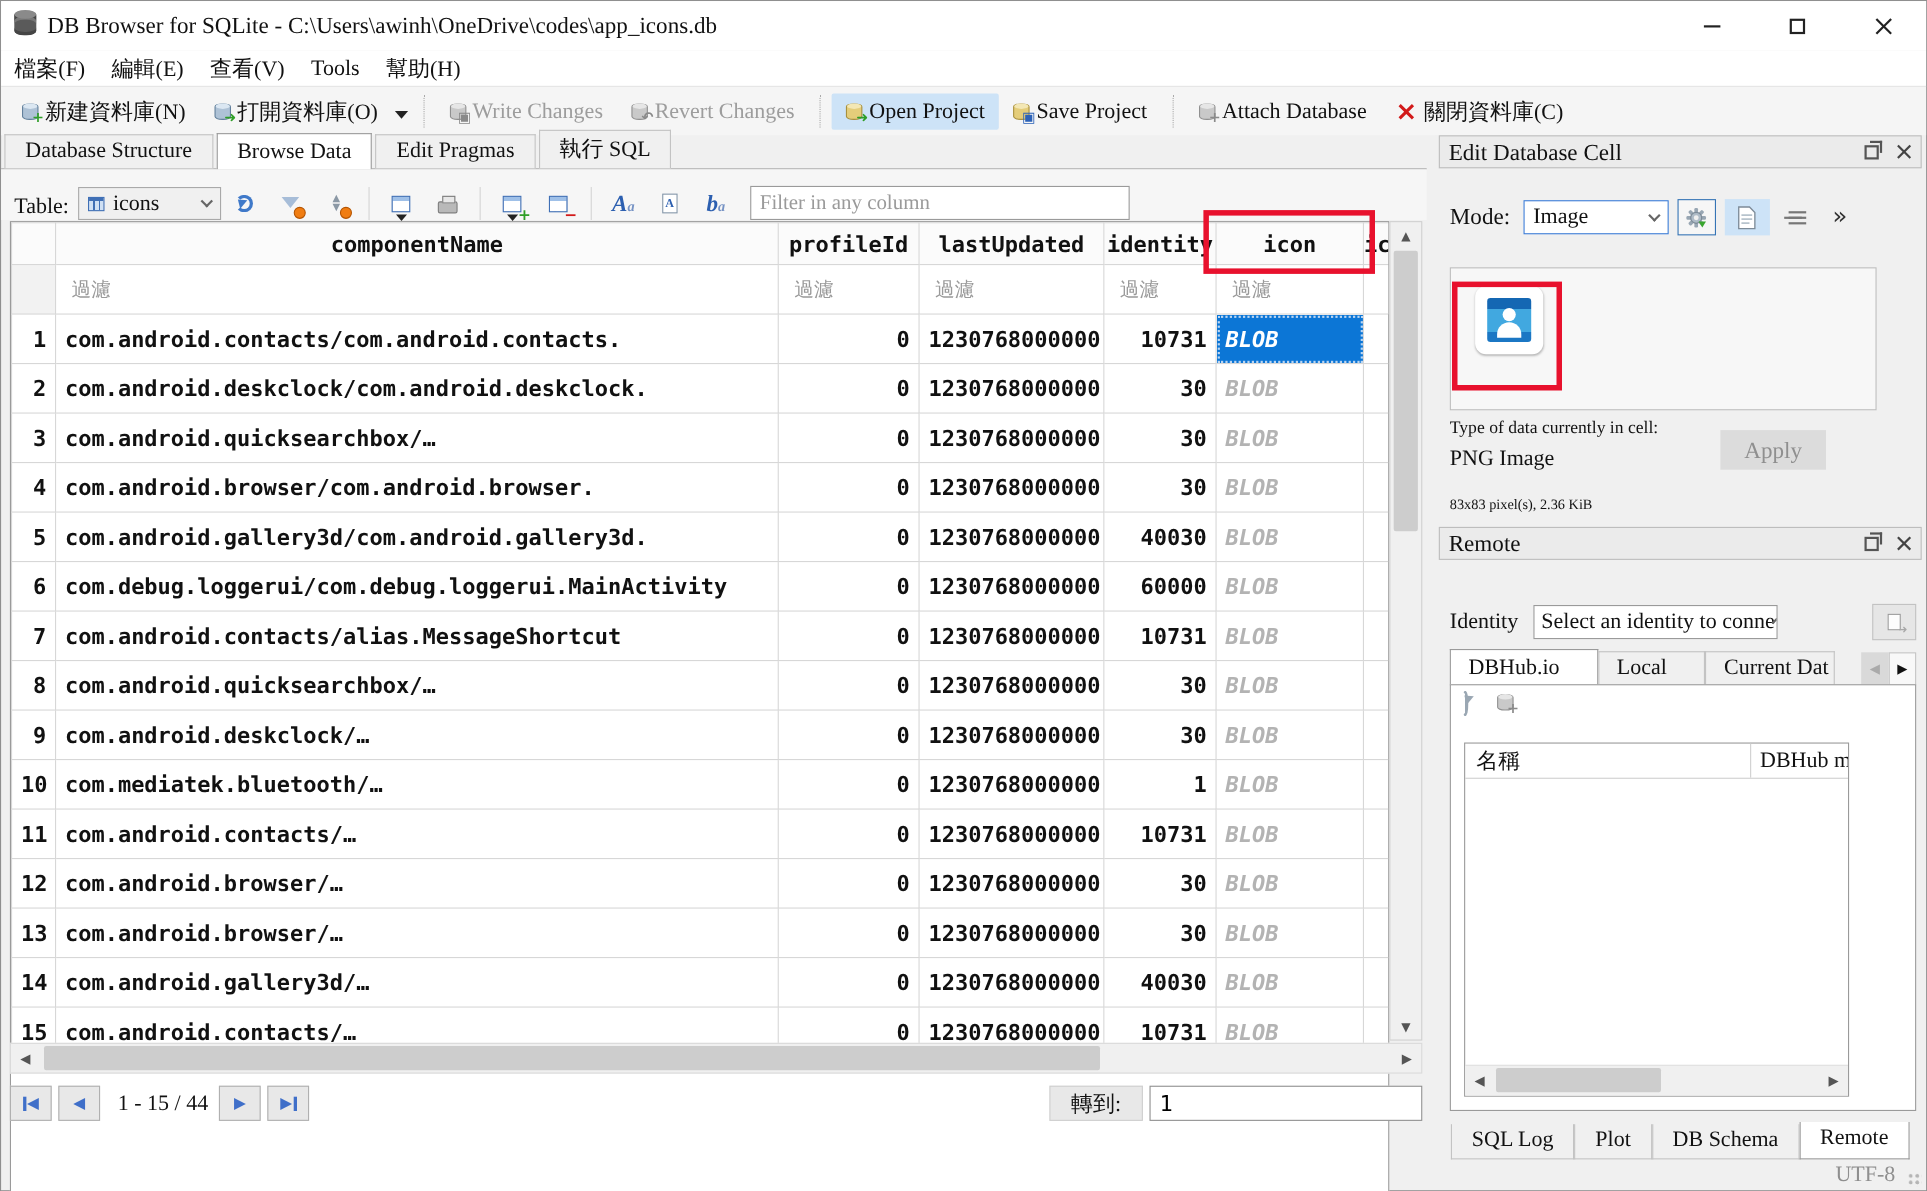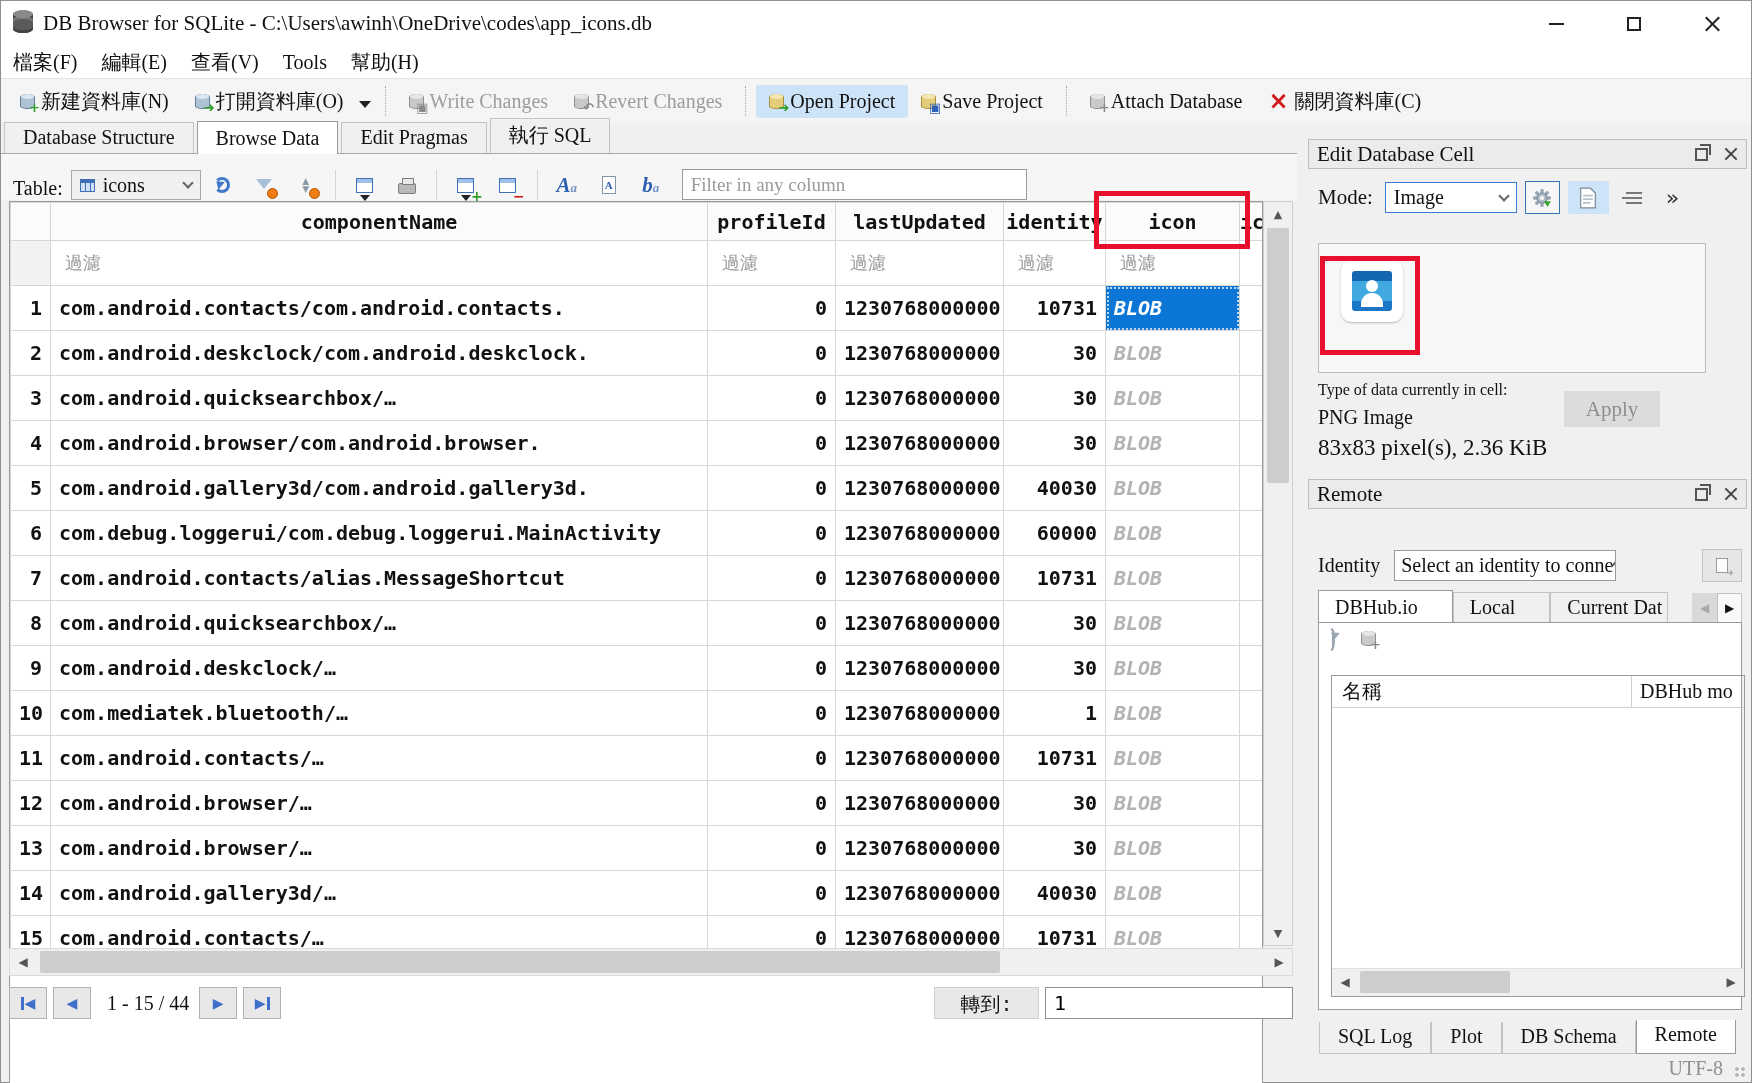--- a/index.html
+++ b/index.html
@@ -92,21 +92,21 @@
   .vthumb { position: absolute; left: 3px; top: 26px; width: 22px; height: 255px; background: #cdcdcd; border-radius: 2px; }
   .hscroll { position: absolute; left: 8px; top: 947px; width: 1284px; height: 28px; background: #f0f0f0; border: 1px solid #dadada; }
   .harrow { position: absolute; top: 0; width: 26px; height: 26px; display: flex; align-items: center; justify-content: center; color: #555; font-size: 12px; font-family: "DejaVu Sans", sans-serif; }
   .hthumb { position: absolute; left: 30px; top: 2px; width: 960px; height: 22px; background: #cdcdcd; border-radius: 2px; }
 
   
   .navbar { position: absolute; left: 8px; top: 984px; width: 1284px; height: 36px; display: flex; align-items: center; font-size: 20px; }
   .navbtn { width: 38px; height: 32px; background: #e8e8e8; border: 1px solid #b0b0b0; display: flex; align-items: center; justify-content: center; margin-right: 6px; color: #3f6fc9; font-family: "DejaVu Sans", sans-serif; font-size: 14px; gap: 1px; }
   .navbar .bar { display: inline-block; width: 3px; height: 13px; background: #3f6fc9; }
   .pageinfo { margin: 0 10px; }
-  .gotobtn { margin-left: auto; width: 105px; height: 32px; background: #e8e8e8; border: 1px solid #cfcfcf; display: flex; align-items: flex-end; justify-content: center; font-family: Liberation Mono, monospace; }
+  .gotobtn { margin-left: auto; width: 85px; height: 32px; background: #e8e8e8; border: 1px solid #cfcfcf; display: flex; align-items: center; justify-content: center; }
   .gotoinput { width: 248px; height: 32px; border: 1px solid #8f8f8f; font-size: 20px; font-family: "DejaVu Sans Mono", monospace; padding: 0 8px; margin-left: 6px; }
 
   
   .dock { position: absolute; left: 1303px; top: 122px; width: 445px; height: 930px; background: #f0f0f0; }
   .paneltitle { position: absolute; left: 4px; width: 439px; height: 30px; background: #ebebeb; border: 1px solid #bdbdbd; display: flex; align-items: center; padding: 0 8px; font-size: 21px; }
   .ptools { margin-left: auto; display: flex; align-items: center; gap: 16px; }
   .float-ico { position: relative; width: 13px; height: 13px; border: 2px solid #555; background: #ebebeb; }
   .float-ico::before { content: ""; position: absolute; left: 3px; top: -6px; width: 9px; height: 9px; border: 2px solid #555; border-left: none; border-bottom: none; }
   .x-ico { position: relative; width: 14px; height: 14px; }
   .x-ico::before, .x-ico::after { content: ""; position: absolute; top: 6px; left: -1px; width: 16px; border-top: 2.5px solid #444; }
@@ -122,42 +122,42 @@
 
   .preview { position: absolute; left: 14px; top: 120px; width: 388px; height: 130px; background: #f7f7f7; border: 1px solid #bdbdbd; }
   .contact-card { position: absolute; left: 22px; top: 16px; width: 62px; height: 62px; background: #fff; border-radius: 10px; box-shadow: 0 1px 2px rgba(0,0,0,.25); display: flex; align-items: center; justify-content: center; }
   .contact-tile { position: relative; width: 40px; height: 40px; border-radius: 3px; overflow: hidden; background: linear-gradient(180deg, #1467b3 0 24%, #41a8e0 24% 76%, #1b77c4 76% 100%); }
   .contact-tile::before { content: ""; position: absolute; left: 14px; top: 9px; width: 12px; height: 12px; border-radius: 50%; background: #fff; }
   .contact-tile::after { content: ""; position: absolute; left: 9px; top: 22px; width: 22px; height: 14px; border-radius: 11px 11px 0 0; background: #fff; }
 
   .typelabel { position: absolute; left: 14px; top: 258px; font-size: 16px; }
   .typevalue { position: absolute; left: 14px; top: 283px; font-size: 20px; }
   .applybtn { position: absolute; left: 260px; top: 268px; width: 96px; height: 36px; background: #dcdcdc; color: #8f8f8f; display: flex; align-items: center; justify-content: center; font-size: 21px; }
-  .sizeinfo { position: absolute; left: 14px; top: 312px; font-size: 23px; }
+  .sizeinfo { position: absolute; left: 14px; top: 328px; font-size: 13px; }
 
   .remote-title-off { top: 356px; }
   .idrow { position: absolute; left: 14px; top: 426px; display: flex; align-items: center; font-size: 20px; width: 424px; }
   .idcombo { width: 222px; height: 31px; border: 1px solid #9a9a9a; background: #fff; display: flex; align-items: center; padding: 0 6px; margin-left: 14px; overflow: hidden; white-space: nowrap; }
   .idbtn { margin-left: auto; width: 40px; height: 33px; background: #e6e6e6; border: 1px solid #c2c2c2; display: flex; align-items: center; justify-content: center; }
   .copy-ico { position: relative; width: 12px; height: 15px; border: 1.5px solid #9a9a9a; background: #fdfdfd; }
   .copy-ico::after { content: "➜"; position: absolute; right: -7px; bottom: -6px; font-size: 10px; color: #a8a8a8; }
 
   .rtabs { position: absolute; left: 14px; top: 468px; width: 424px; display: flex; align-items: flex-end; font-size: 20px; height: 32px; }
   .rtab { padding: 3px 34px 4px 16px; background: #f0f0f0; border: 1px solid #c3c3c3; border-bottom: none; white-space: nowrap; overflow: hidden; }
   .rtab.active { background: #fff; border-color: #9a9a9a; padding-top: 5px; }
   .rtab.clip { max-width: 118px; }
   .rtabscroll { margin-left: auto; display: flex; }
   .rtsbtn { width: 25px; height: 30px; display: flex; align-items: center; justify-content: center; font-family: "DejaVu Sans", sans-serif; font-size: 12px; }
   .rtsbtn.dis { background: #d9d9d9; color: #aaa; }
   .rtsbtn.en { background: #f8f8f8; border: 1px solid #c3c3c3; color: #111; }
 
   .rcontent { position: absolute; left: 14px; top: 499px; width: 424px; height: 388px; background: #fff; border: 1px solid #9a9a9a; }
   .rtoolbar { position: absolute; left: 10px; top: 8px; display: flex; gap: 26px; }
   .refr.gray { border-color: #9aa7b3; border-left-color: transparent; } .refr.gray::after { border-right-color: #9aa7b3; }
-  .rlist { position: absolute; left: 12px; top: 52px; width: 414px; height: 322px; border: 1px solid #9a9a9a; font-size: 20px; }
+  .rlist { position: absolute; left: 12px; top: 52px; width: 350px; height: 322px; border: 1px solid #9a9a9a; font-size: 20px; }
   .rlist .hdr { display: flex; height: 32px; border-bottom: 1px solid #cfcfcf; align-items: center; }
   .rlist .hdr .c1 { padding-left: 10px; width: 300px; border-right: 1px solid #cfcfcf; height: 100%; display: flex; align-items: center; }
   .rlist .hdr .c2 { padding-left: 8px; white-space: nowrap; overflow: hidden; }
   .rlisthscroll { position: absolute; left: 0; bottom: 0; width: 100%; height: 28px; background: #f0f0f0; border-top: 1px solid #e0e0e0; }
   .rlisthscroll .hthumb { left: 28px; width: 150px; height: 22px; }
 
   .docktabs { position: absolute; left: 1318px; top: 1020px; display: flex; align-items: flex-end; font-size: 20px; height: 33px; }
   .dtab { padding: 3px 18px 5px 18px; background: #f0f0f0; border: 1px solid #c3c3c3; border-top: none; white-space: nowrap; }
   .dtab.active { background: #fff; border-color: #9a9a9a; padding-bottom: 7px; }
 
@@ -497,21 +497,21 @@
     <span class="navbtn">▶</span>
     <span class="navbtn">▶<span class="bar"></span></span>
     <span class="gotobtn">
         <span>轉到:</span>
       </span>
     <input class="gotoinput" value="1" style="">
   </div>
 
   <div class="dock">
 
-    <div class="paneltitle" style="top:16px">
+    <div class="paneltitle" style="top:0">
       <span>Edit Database Cell</span>
       <span class="ptools">
         <span class="float-ico"></span>
         <span class="x-ico"></span>
       </span>
     </div>
     <div class="moderow">
       <span>Mode:</span>
       <span class="modecombo">
         <span>Image</span>

